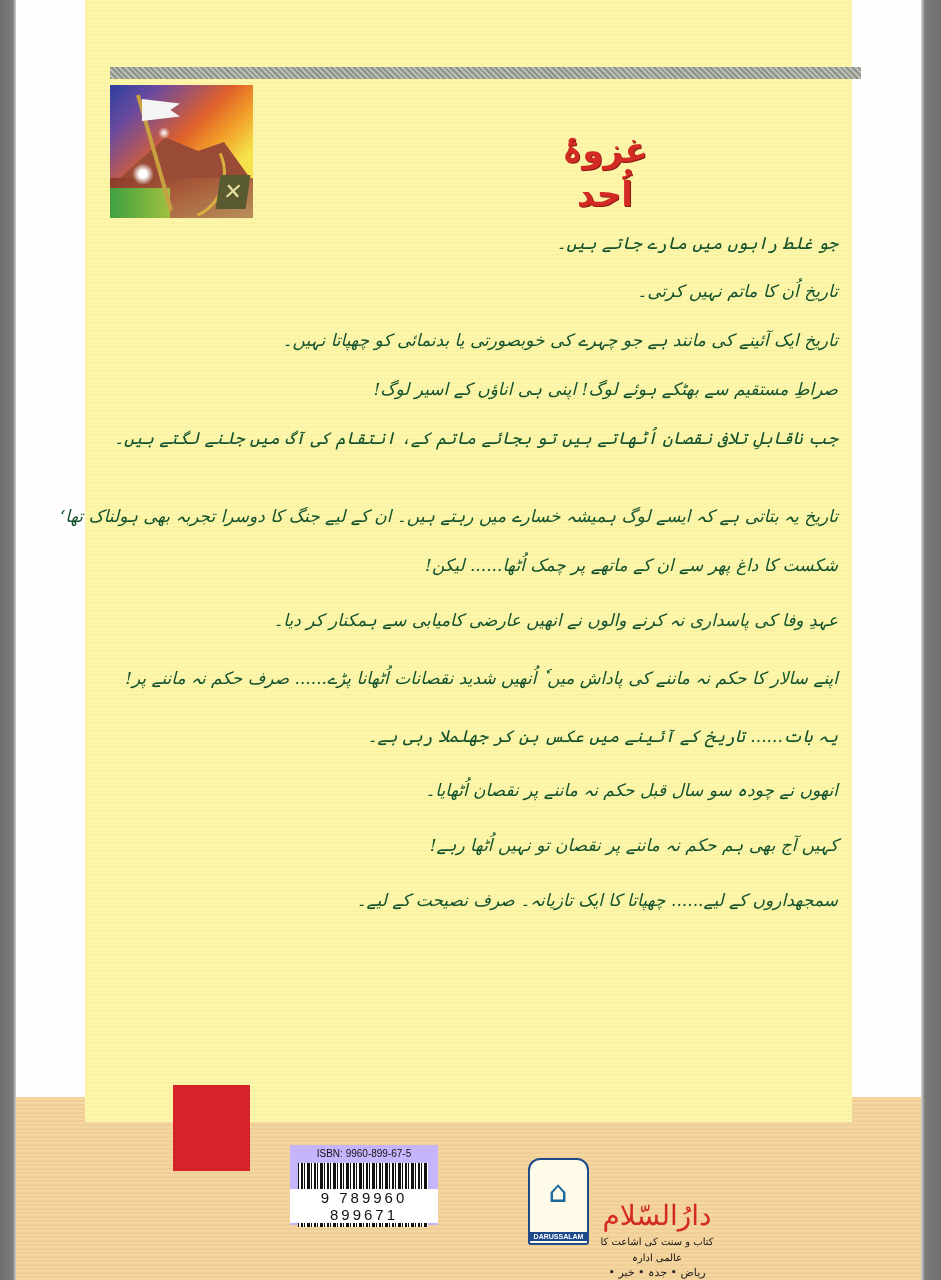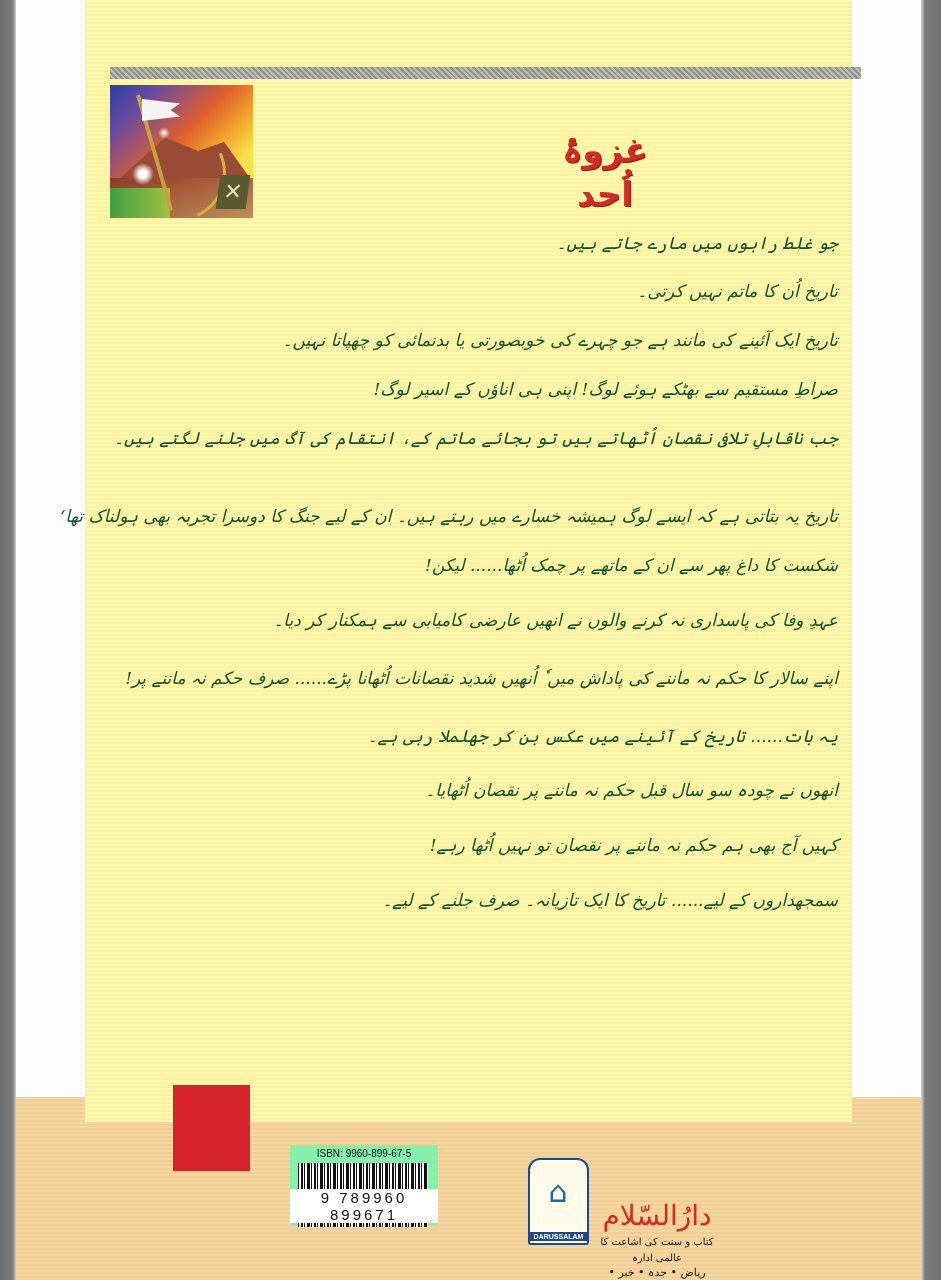--- a/index.html
+++ b/index.html
@@ -25,21 +25,21 @@
   .art .bow{position:absolute;left:20px;top:40px;width:90px;height:90px;border:3px solid #d8b040;border-color:transparent #d8b040 transparent transparent;border-radius:50%;transform:rotate(20deg);}
   .art .banner{position:absolute;left:108px;top:90px;width:30px;height:34px;background:#5a5a30;transform:skewX(-8deg);}
   .art .banner span{position:absolute;left:0;top:0;width:100%;height:100%;color:#e8e0a0;font-size:22px;text-align:center;line-height:34px;}
   .art .star{position:absolute;left:22px;top:78px;width:22px;height:22px;background:radial-gradient(circle,#ffffff 0,#ffffff 25%,rgba(255,255,255,0) 70%);}
   .art .star2{position:absolute;left:48px;top:42px;width:12px;height:12px;background:radial-gradient(circle,#ffffff 0,rgba(255,255,255,0) 70%);}
   .title{position:absolute;left:540px;top:128px;width:130px;text-align:center;color:#d32a24;font-size:34px;font-weight:bold;direction:rtl;line-height:44px;
      text-shadow:1px 1px 0 #8a1a16;}
   .lines{position:absolute;left:200px;top:0;width:638px;height:1000px;direction:rtl;}
   .line{position:absolute;right:0;white-space:nowrap;font-family:"DejaVu Serif",serif;font-size:17px;color:#14532d;direction:rtl;text-align:right;font-style:italic;}
   .redsq{position:absolute;left:173px;top:1085px;width:77px;height:86px;background:#d6222a;}
-  .barcode{position:absolute;left:290px;top:1145px;width:148px;height:80px;background:#86efac;}
+  .barcode{position:absolute;left:290px;top:1145px;width:148px;height:80px;background:#c4b5fd;}
   .barcode .isbn{position:absolute;left:0;top:3px;width:100%;text-align:center;font-family:"Liberation Sans",sans-serif;font-size:10px;color:#111;}
   .barcode .bars{position:absolute;left:8px;top:18px;width:130px;height:64px;
      background:repeating-linear-gradient(90deg,#111 0 1px,#fff 1px 3px,#111 3px 5px,#fff 5px 6px,#111 6px 7px,#fff 7px 9px,#111 9px 12px,#fff 12px 13px);}
   .barcode .num{position:absolute;left:0;bottom:2px;width:100%;text-align:center;font-family:"Liberation Sans",sans-serif;font-size:15px;letter-spacing:3px;color:#111;background:#fff;margin-top:24px;}
   .logo{position:absolute;left:528px;top:1158px;width:57px;height:83px;background:#fffbe8;border:2px solid #1e4a8c;border-radius:12px 12px 3px 3px;}
   .logo .mark{position:absolute;left:10px;top:6px;width:36px;height:52px;color:#1e6aa0;font-size:30px;text-align:center;line-height:52px;}
   .logo .name{position:absolute;left:0;bottom:2px;width:100%;text-align:center;background:#1e4a8c;color:#fff;font-family:"Liberation Sans",sans-serif;font-size:7px;font-weight:bold;padding:1px 0;}
   .pub{position:absolute;left:592px;top:1150px;width:130px;direction:rtl;text-align:center;}
   .pub .pname{color:#d32a24;font-family:"DejaVu Serif",serif;font-size:28px;line-height:36px;margin-top:48px;}
   .pub .tag{color:#111;font-family:"DejaVu Serif",serif;font-size:10px;line-height:16px;}
@@ -78,21 +78,21 @@
   <div class="line" style="top:330px">تاریخ ایک آئینے کی مانند ہے جو چہرے کی خوبصورتی یا بدنمائی کو چھپاتا نہیں۔</div>
   <div class="line" style="top:379px">صراطِ مستقیم سے بھٹکے ہوئے لوگ! اپنی ہی اناؤں کے اسیر لوگ!</div>
   <div class="line" style="top:428px">جب ناقابلِ تلافی نقصان اُٹھاتے ہیں تو بجائے ماتم کے، انتقام کی آگ میں جلنے لگتے ہیں۔</div>
   <div class="line" style="top:506px">تاریخ یہ بتاتی ہے کہ ایسے لوگ ہمیشہ خسارے میں رہتے ہیں۔ ان کے لیے جنگ کا دوسرا تجربہ بھی ہولناک تھا‘</div>
   <div class="line" style="top:555px">شکست کا داغ پھر سے ان کے ماتھے پر چمک اُٹھا...... لیکن!</div>
   <div class="line" style="top:610px">عہدِ وفا کی پاسداری نہ کرنے والوں نے انھیں عارضی کامیابی سے ہمکنار کر دیا۔</div>
   <div class="line" style="top:668px">اپنے سالار کا حکم نہ ماننے کی پاداش میں ٗ اُنھیں شدید نقصانات اُٹھانا پڑے...... صرف حکم نہ ماننے پر!</div>
   <div class="line" style="top:726px">یہ بات...... تاریخ کے آئینے میں عکس بن کر جھلملا رہی ہے۔</div>
   <div class="line" style="top:780px">انھوں نے چودہ سو سال قبل حکم نہ ماننے پر نقصان اُٹھایا۔</div>
   <div class="line" style="top:835px">کہیں آج بھی ہم حکم نہ ماننے پر نقصان تو نہیں اُٹھا رہے!</div>
-  <div class="line" style="top:890px">سمجھداروں کے لیے...... تاریخ کا ایک تازیانہ۔ صرف جلنے کے لیے۔</div>
+  <div class="line" style="top:890px">سمجھداروں کے لیے...... چھپاتا کا ایک تازیانہ۔ صرف نصیحت کے لیے۔</div>
 </div>
 
 <div class="redsq"></div>
 
 <div class="barcode">
   <div class="isbn">ISBN: 9960-899-67-5</div>
   <div class="bars"></div>
   <div class="num">9 789960 899671</div>
 </div>
 

